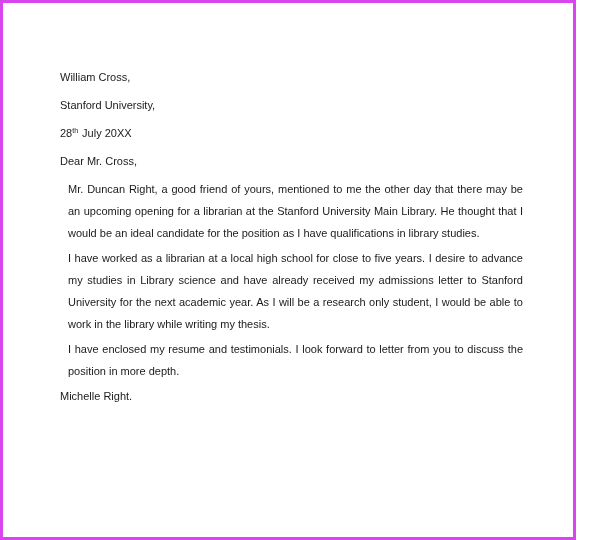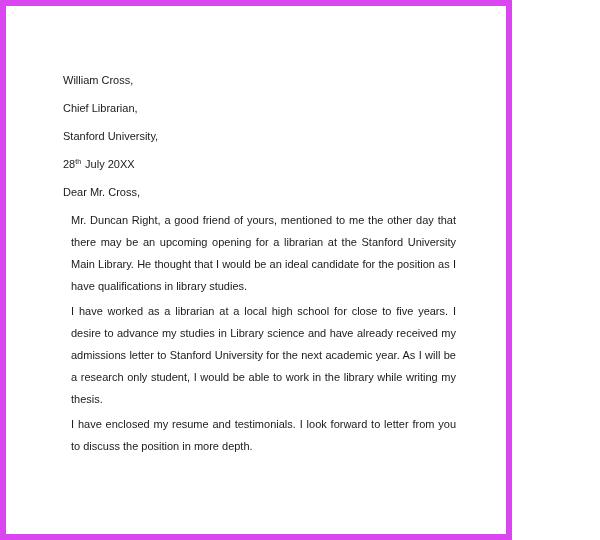--- a/index.html
+++ b/index.html
@@ -2,24 +2,24 @@
 <html><head>
 <meta charset="utf-8">
 <style>
   html, body {
     margin: 0;
     padding: 0;
     background: #ffffff;
   }
   .page {
     box-sizing: border-box;
-    width: 512px;
+    width: 576px;
     height: 540px;
     background: #ffffff;
-    border: 6px solid #d946ef;
+    border: 3px solid #d946ef;
     padding: 63px 50px 0 57px;
     font-family: "Liberation Sans", "DejaVu Sans", sans-serif;
     font-size: 11px;
     line-height: 22px;
     color: #1a1a1a;
     overflow: hidden;
   }
   .page p {
     margin: 0 0 6px 0;
   }
@@ -38,29 +38,29 @@
     margin-left: 4px;
   }
 </style>
 </head>
 <body>
 
 <div class="page">
 
   <div>
     <p>William Cross,</p>
-    <p>Chief Librarian,</p>
     <p>Stanford University,</p>
   </div>
 
   <p><span>28</span><span class="ord">th</span><span class="month">July 20XX</span></p>
 
   <p>Dear Mr. Cross,</p>
 
   <div>
     <p class="just">Mr. Duncan Right, a good friend of yours, mentioned to me the other day that there may be an upcoming opening for a librarian at the Stanford University Main Library. He thought that I would be an ideal candidate for the position as I have qualifications in library studies.</p>
     <p class="just">I have worked as a librarian at a local high school for close to five years. I desire to advance my studies in Library science and have already received my admissions letter to Stanford University for the next academic year. As I will be a research only student, I would be able to work in the library while writing my thesis.</p>
     <p class="just">I have enclosed my resume and testimonials. I look forward to letter from you to discuss the position in more depth.</p>
   </div>
 
 
+  <p>Michelle Right.</p>
 
 </div>
 
 </body></html>

